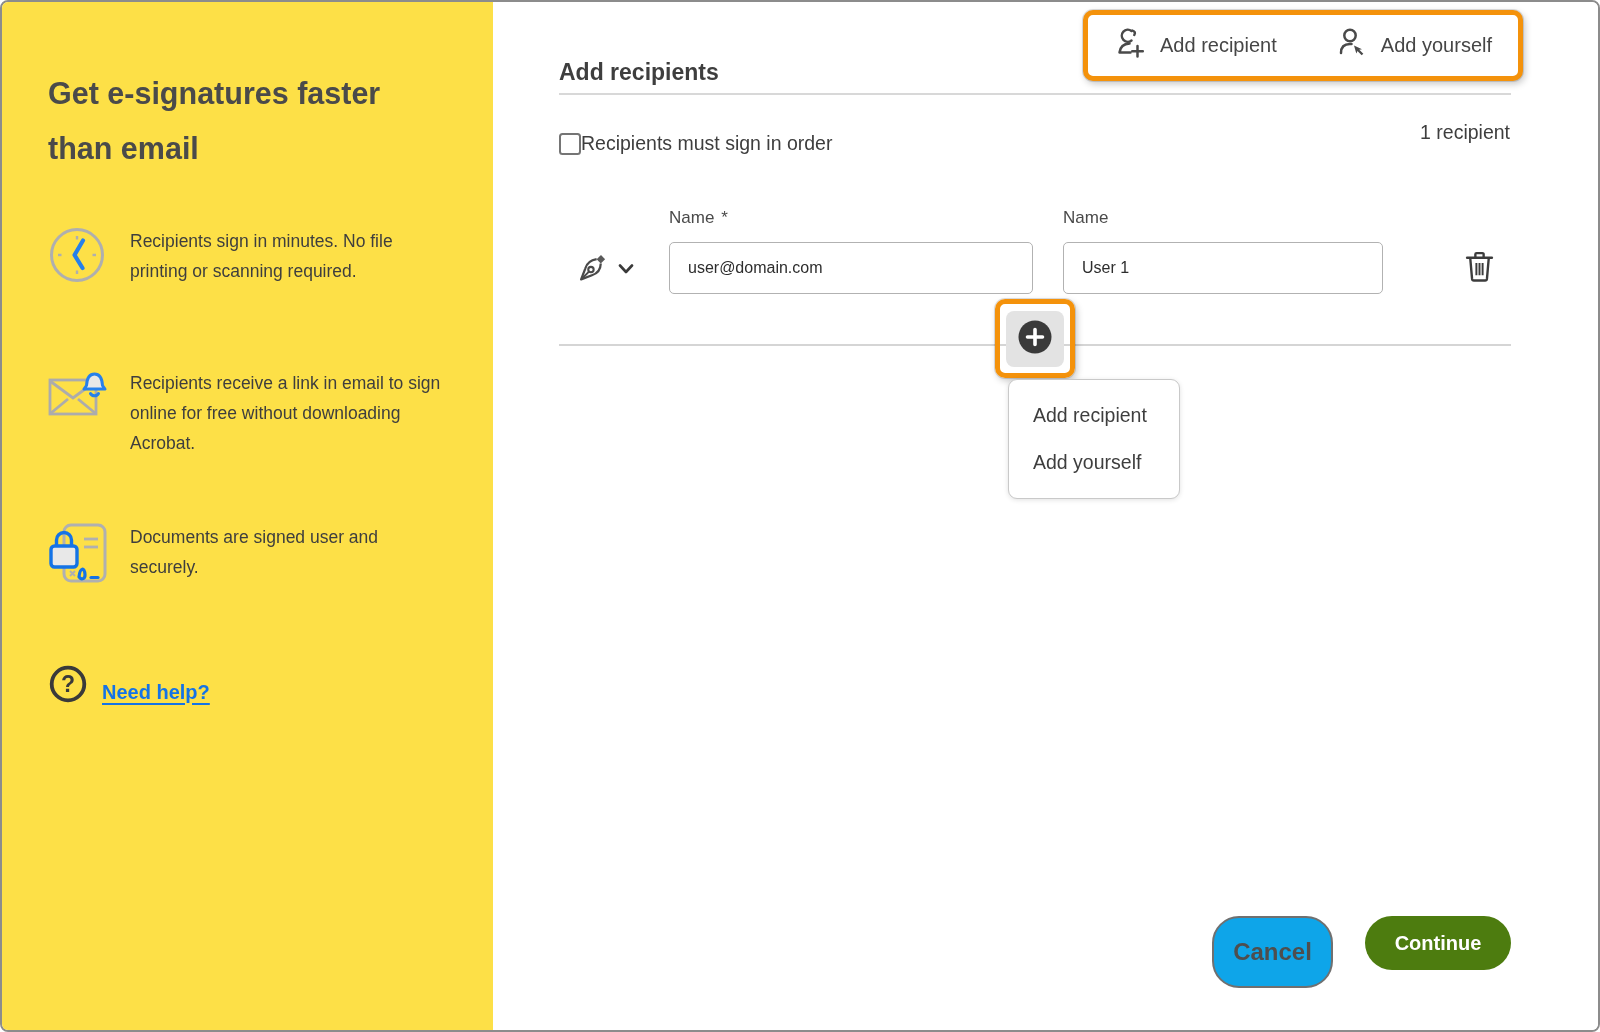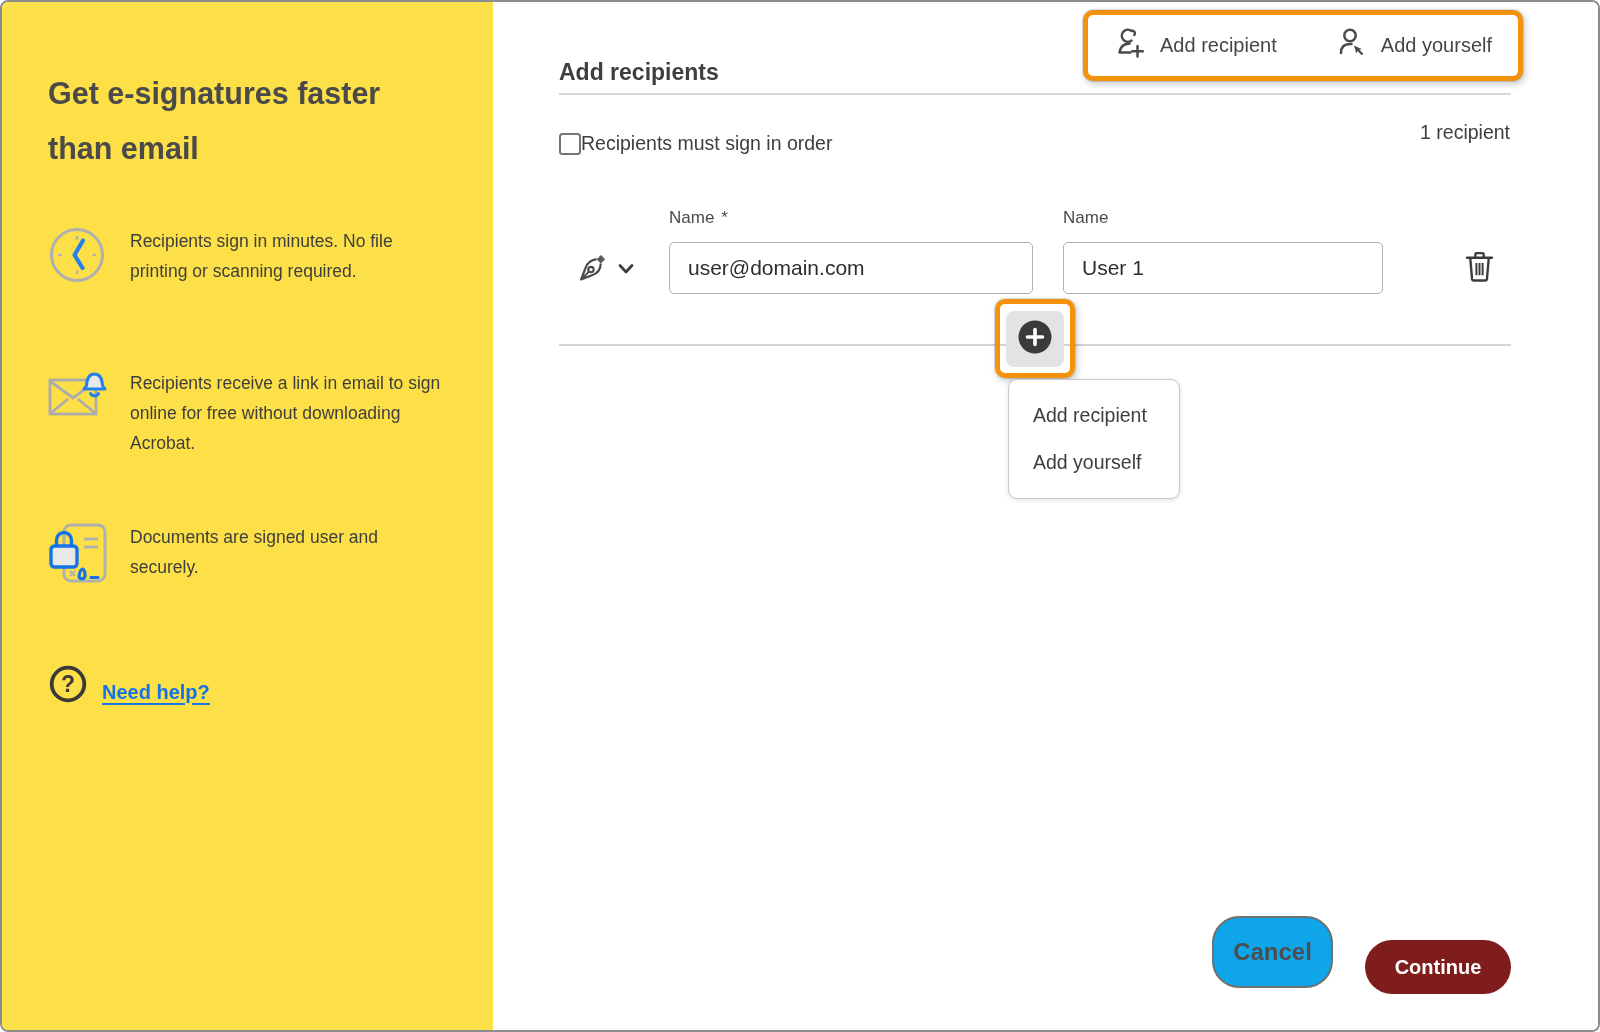--- a/index.html
+++ b/index.html
@@ -43,21 +43,21 @@
   .order-row label{ font-size:19.5px; color:#3E3E3E; cursor:pointer; }
   .count{ position:absolute; top:119px; right:88px; font-size:19.5px; color:#3E3E3E;text-align:center; }
 
   .role-btn{ position:absolute; left:84px; top:250px; display:flex; align-items:center; gap:10px; background:none; border:none; cursor:pointer; }
 
   .field-label{ position:absolute; top:206px; font-size:17px; color:#4A4A4A; }
   .lbl-email{ left:176px; } .lbl-name{ left:570px; }
   .req{ margin-left:7px; color:#4A4A4A; }
   .text-input{
     position:absolute; top:240px; height:52px; border:1.5px solid #B2B2B2; border-radius:5px;
-    font-size:21px; color:#2D2D2D; padding:0 18px; font-family:"Liberation Sans", sans-serif; background:#fff;
+    font-size:16px; color:#2D2D2D; padding:0 18px; font-family:"Liberation Sans", sans-serif; background:#fff;
   }
   .input-email{ left:176px; width:364px; }
   .input-name{ left:570px; width:320px; }
   .trash-btn{ position:absolute; left:972px; top:249px; background:none; border:none; cursor:pointer; }
 
   .divider2{ position:absolute; left:66px; top:342px; width:952px; height:1.5px; background:#D5D5D5; }
   .plus-highlight{ position:absolute; left:502px; top:297px; width:80px; height:79px; display:flex; align-items:center; justify-content:center; background:transparent; }
   .plus-btn{
     width:58px; height:56px; border:none; border-radius:8px; background:#E3E3E3;
     display:flex; align-items:center; justify-content:center; cursor:pointer;
@@ -70,23 +70,22 @@
   }
   .menu-item{ font-size:19.5px; color:#3E3E3E; padding:10px 0 10px 24px; background:none; border:none; text-align:left; cursor:pointer; font-family:"Liberation Sans", sans-serif; }
 
   .cancel-btn{
     position:absolute; left:719px; top:914px; width:121px; height:72px; border-radius:27px;
     background:#0ea5e9; border:2.5px solid #707070; font-size:24px; font-weight:700; color:#4E4E4E; cursor:pointer;
     font-family:"Liberation Sans", sans-serif;
   }
   .continue-btn{
     position:absolute; left:872px; top:914px; width:146px; height:54px; border-radius:27px;
-    background:#7f1d1d; border:none; font-size:20px; font-weight:700; color:#fff; cursor:pointer;
+    background:#4d7c0f; border:none; font-size:20px; font-weight:700; color:#fff; cursor:pointer;
     font-family:"Liberation Sans", sans-serif;
-    margin-top:24px;
   }
 </style>
 </head>
 <body>
 
 <div class="window">
 
   <aside class="sidebar">
     <h1 class="sidebar-heading">Get e-signatures faster than email</h1>
 

